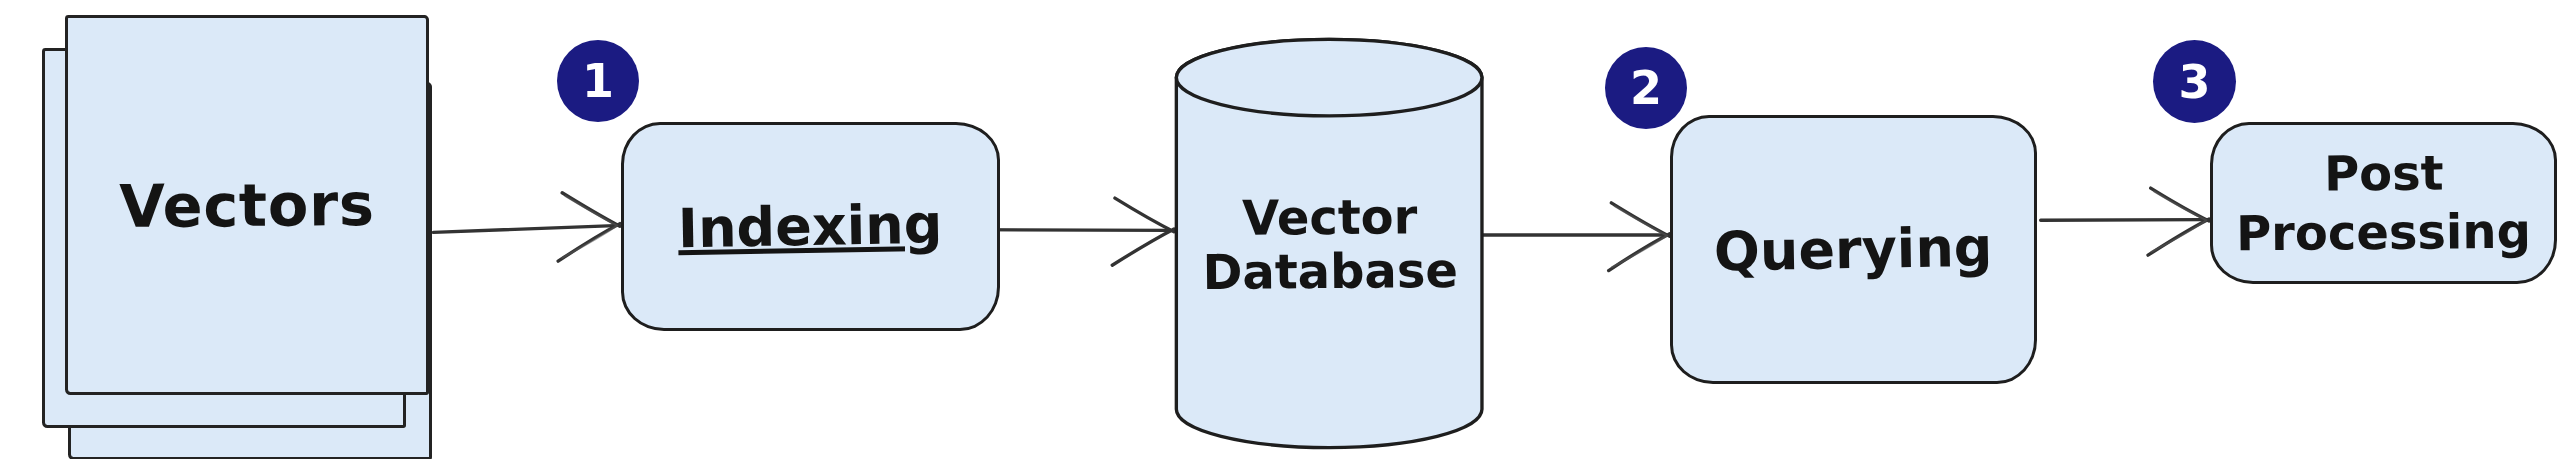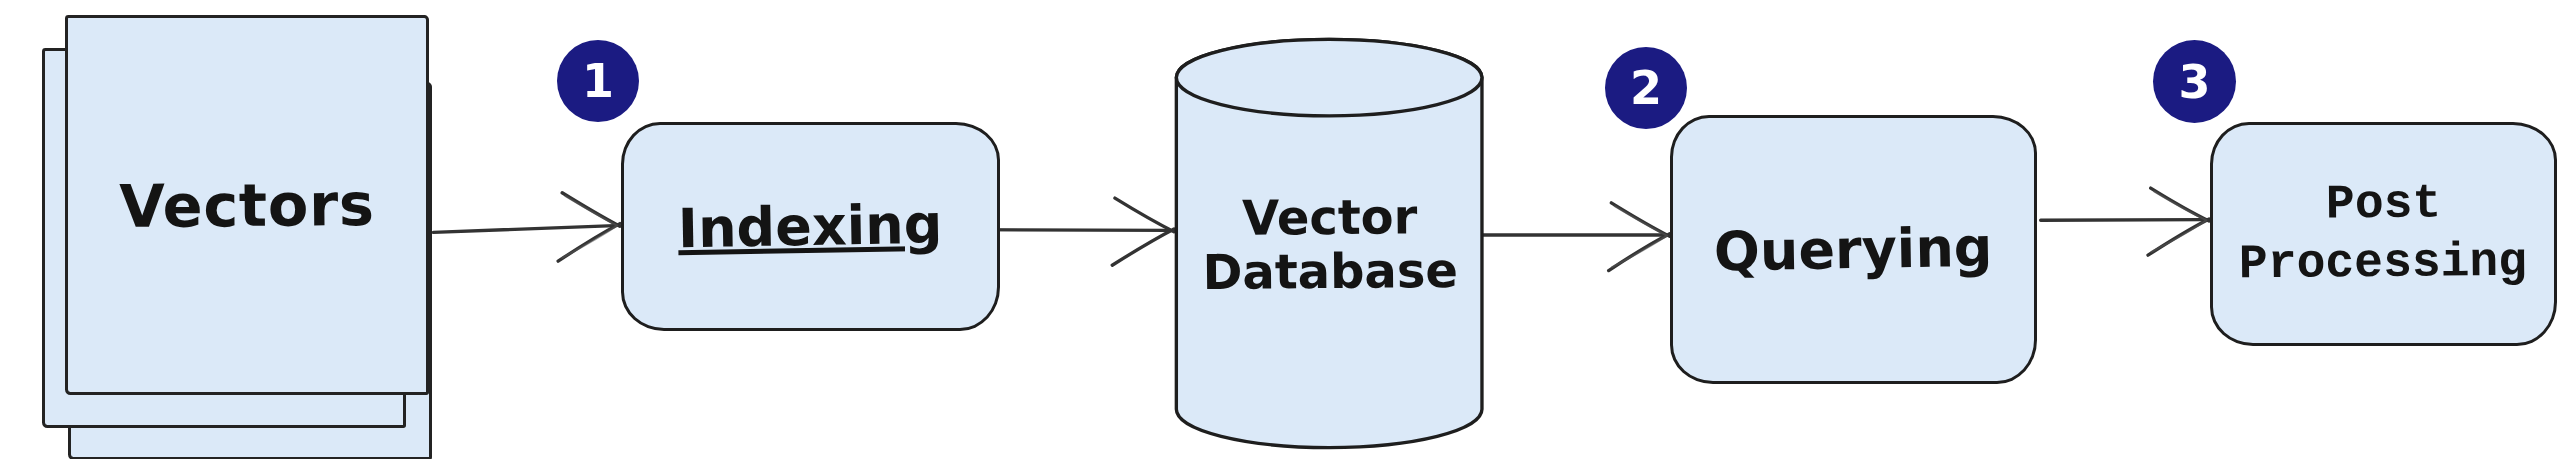--- a/index.html
+++ b/index.html
@@ -116,19 +116,19 @@
   </div>
 
   <div class="node" style="left:1670px; top:115px; width:367px; height:269px;">
     <span class="label">Querying</span>
   </div>
 
   <div class="badge" style="left:2153px; top:40px; width:83px; height:83px;">
     <span>3</span>
   </div>
 
-  <div class="node" style="left:2210px; top:122px; width:347px; height:224px;font-family:Liberation Mono, monospace;">
+  <div class="node" style="left:2210px; top:122px; width:347px; height:162px;">
     <span class="label2">Post</span>
     <span class="label2">Processing</span>
   </div>
 
 </div>
 
 
 </body></html>

